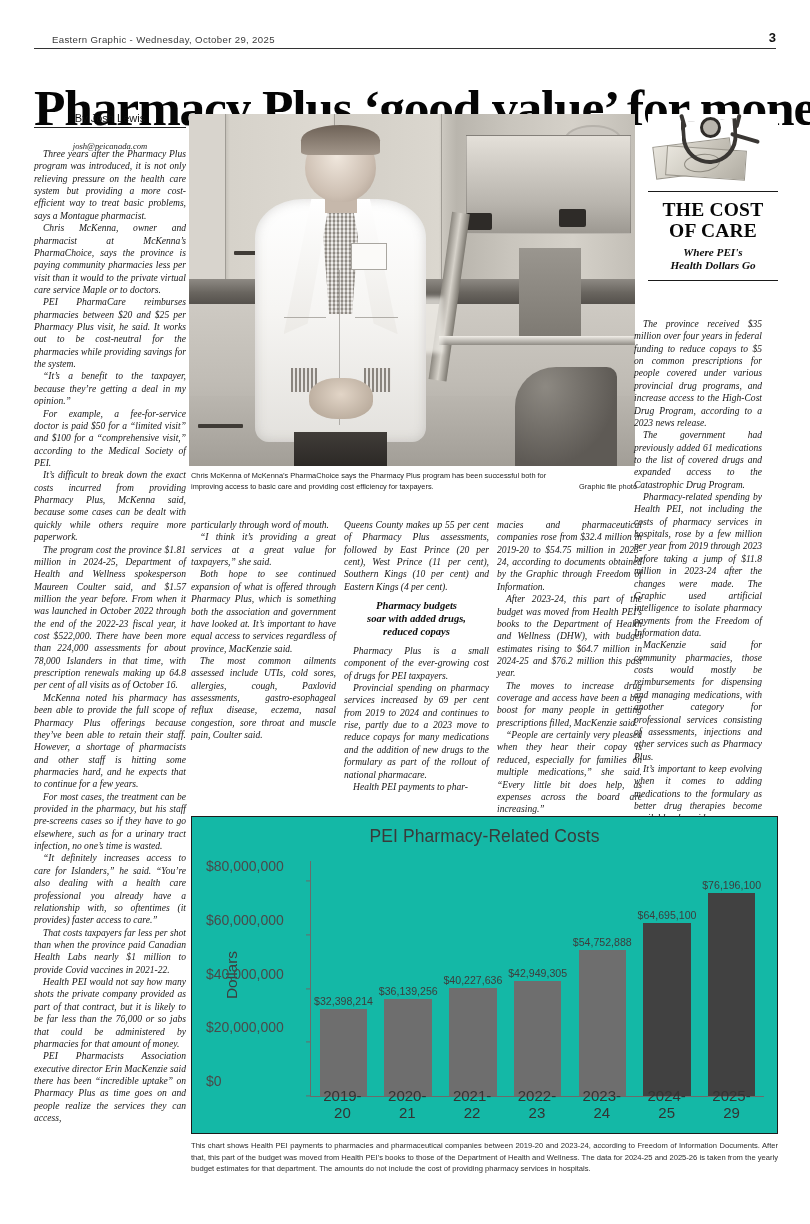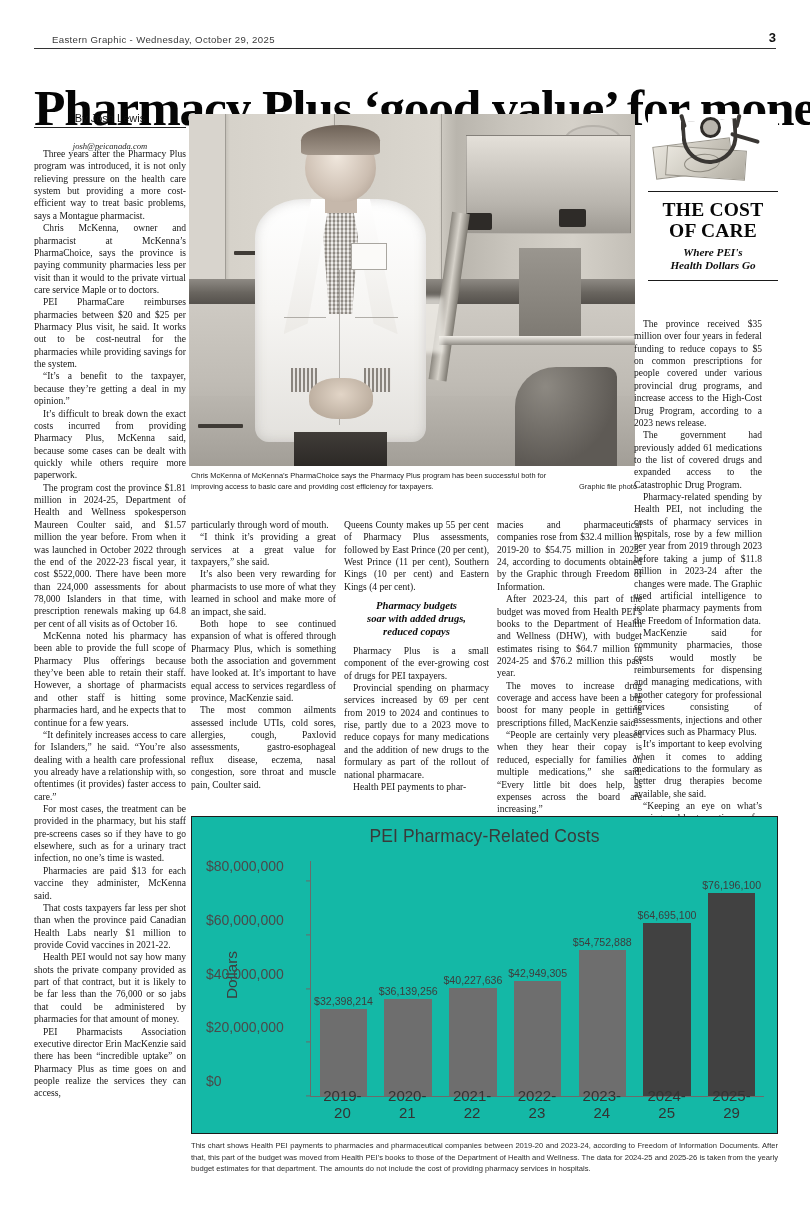--- a/index.html
+++ b/index.html
@@ -89,21 +89,21 @@
   .col {
     position: absolute;
     font-family: "Liberation Serif", serif;
     font-size: 9.55px;
     line-height: 1.295;
     text-align: justify;
     color: #151515;
     hyphens: auto;
     -webkit-hyphens: auto;
   }
-  .col p { margin: 0; text-indent: 9px; }
+  .col p { margin: 0; text-indent: 9px; font-style: italic; }
   .col p.noindent { text-indent: 0; }
 
   #col1 { left: 34px; top: 148px; width: 152px; height: 1060px; }
   #col2 { left: 191px; top: 519px; width: 145px; height: 290px; }
   #col3 { left: 344px; top: 519px; width: 145px; height: 290px; }
   #col4 { left: 497px; top: 519px; width: 145px; height: 290px; }
   #col5 { left: 634px; top: 318px; width: 128px; height: 500px; }
 
   
   .subhead {
@@ -537,34 +537,33 @@
       <div>Health Dollars Go</div>
     </div>
     <div class="coc-rule2"></div>
   </div>
 
   <div class="col" id="col1">
       <p>Three years after the Pharmacy Plus program was introduced, it is not only relieving pressure on the health care system but providing a more cost-efficient way to treat basic problems, says a Montague pharmacist.</p>
       <p>Chris McKenna, owner and pharmacist at McKenna’s PharmaChoice, says the province is paying community pharmacies less per visit than it would to the private virtual care service Maple or to doctors.</p>
       <p>PEI PharmaCare reimburses pharmacies between $20 and $25 per Pharmacy Plus visit, he said. It works out to be cost-neutral for the pharmacies while providing savings for the system.</p>
       <p>“It’s a benefit to the taxpayer, because they’re getting a deal in my opinion.”</p>
+      <p>For example, a fee-for-service doctor is paid $50 for a “limited visit” and $100 for a “comprehensive visit,” according to the Medical Society of PEI.</p>
       <p>It’s difficult to break down the exact costs incurred from providing Pharmacy Plus, McKenna said, because some cases can be dealt with quickly while others require more paperwork.</p>
       <p>The program cost the province $1.81 million in 2024-25, Department of Health and Wellness spokesperson Maureen Coulter said, and $1.57 million the year before. From when it was launched in October 2022 through the end of the 2022-23 fiscal year, it cost $522,000. There have been more than 224,000 assessments for about 78,000 Islanders in that time, with prescription renewals making up 64.8 per cent of all visits as of October 16.</p>
       <p>McKenna noted his pharmacy has been able to provide the full scope of Pharmacy Plus offerings because they’ve been able to retain their staff. However, a shortage of pharmacists and other staff is hitting some pharmacies hard, and he expects that to continue for a few years.</p>
+      <p>For most cases, the treatment can be provided in the pharmacy, but his staff pre-screens cases so if they have to go elsewhere, such as for a urinary tract infection, no one’s time is wasted.</p>
       <p>“It definitely increases access to care for Islanders,” he said. “You’re also dealing with a health care professional you already have a relationship with, so oftentimes (it provides) faster access to care.”</p>
-      <p>For most cases, the treatment can be provided in the pharmacy, but his staff pre-screens cases so if they have to go elsewhere, such as for a urinary tract infection, no one’s time is wasted.</p>
-      <p>Pharmacies are paid $13 for each vaccine they administer, McKenna said.</p>
       <p>That costs taxpayers far less per shot than when the province paid Canadian Health Labs nearly $1 million to provide Covid vaccines in 2021-22.</p>
       <p>Health PEI would not say how many shots the private company provided as part of that contract, but it is likely to be far less than the 76,000 or so jabs that could be administered by pharmacies for that amount of money.</p>
       <p>PEI Pharmacists Association executive director Erin MacKenzie said there has been “incredible uptake” on Pharmacy Plus as time goes on and people realize the services they can access,</p>
     </div>
   <div class="col" id="col2">
       <p class="noindent">particularly through word of mouth.</p>
       <p>“I think it’s providing a great services at a great value for taxpayers,” she said.</p>
-      <p>It’s also been very rewarding for pharmacists to use more of what they learned in school and make more of an impact, she said.</p>
       <p>Both hope to see continued expansion of what is offered through Pharmacy Plus, which is something both the association and government have looked at. It’s important to have equal access to services regardless of province, MacKenzie said.</p>
       <p>The most common ailments assessed include UTIs, cold sores, allergies, cough, Paxlovid assessments, gastro-esophageal reflux disease, eczema, nasal congestion, sore throat and muscle pain, Coulter said.</p>
     </div>
   <div class="col" id="col3">
       <p class="noindent">Queens County makes up 55 per cent of Pharmacy Plus assessments, followed by East Prince (20 per cent), West Prince (11 per cent), Southern Kings (10 per cent) and Eastern Kings (4 per cent).</p>
       <div class="subhead">
         <div>Pharmacy budgets</div>
         <div>soar with added drugs,</div>
         <div>reduced copays</div>
       </div>

